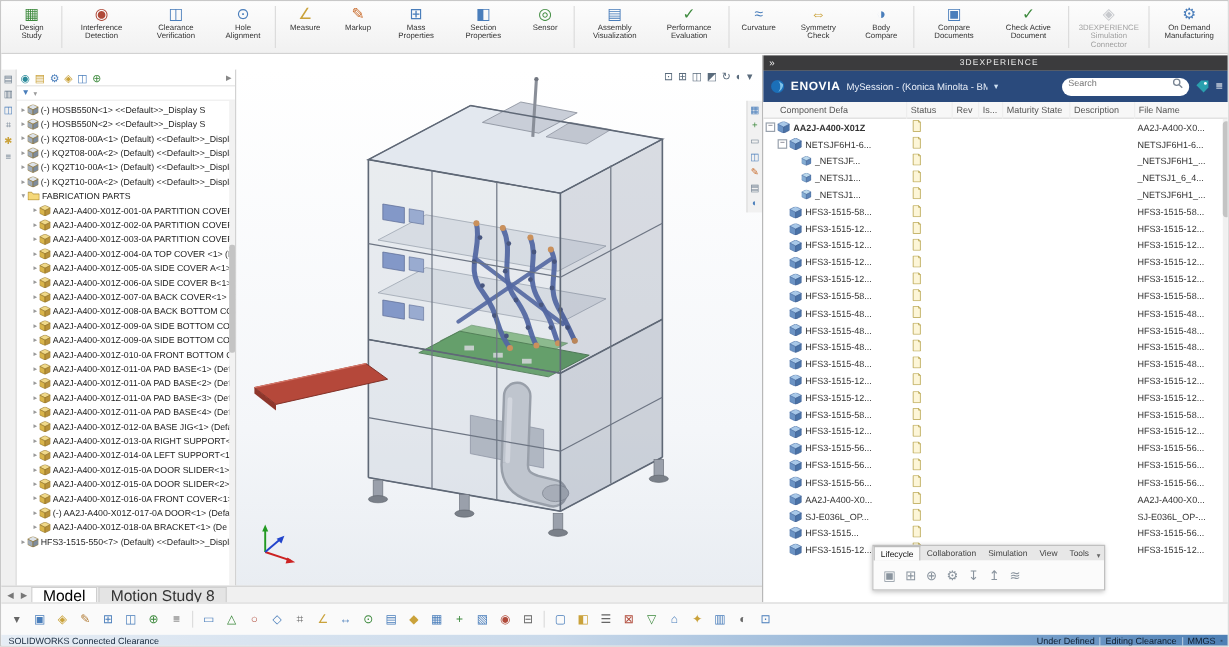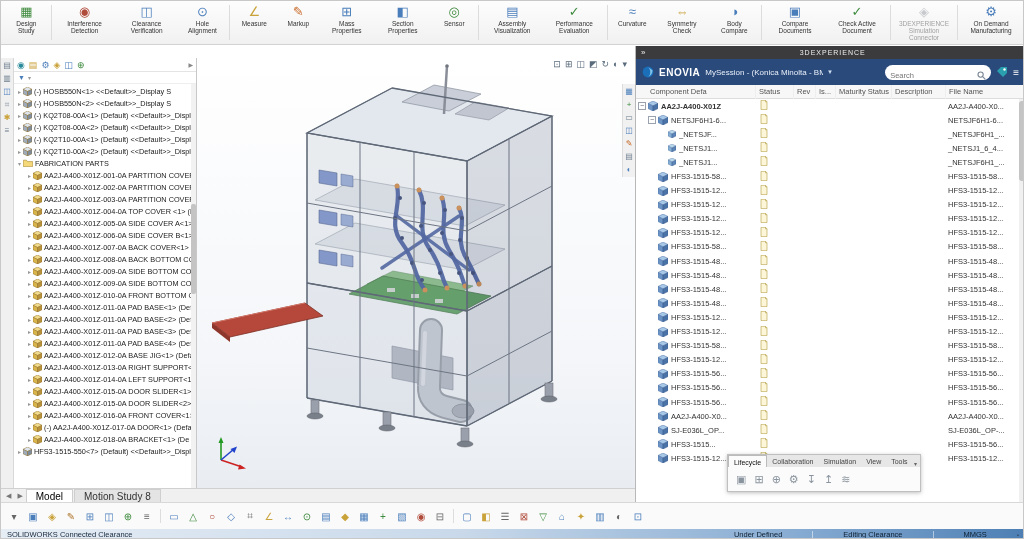--- a/index.html
+++ b/index.html
@@ -53,21 +53,21 @@
 
   
   #rightpanel { position:absolute; left:634px; top:45px; width:390px; height:456px; background:#fff;
                 border-left:1px solid #b8b8b8; overflow:hidden; }
   #rp-titlebar { height:13px; background:#3b3b3d; color:#eee; display:flex; align-items:center; font-size:7px; padding:0 5px; }
   #rp-titlebar .rp-title { flex:1; text-align:center; letter-spacing:1px; }
   #enoviabar { height:26px; background:#2a4a7c; display:flex; align-items:center; gap:5px; padding:0 6px; }
   #enovia-brand { color:#fff; font-size:10px; font-weight:bold; letter-spacing:.5px; }
   #enovia-session { color:#e8eef8; font-size:8px; max-width:118px; white-space:nowrap; overflow:hidden; }
   #session-caret { color:#cfe0f2; font-size:7px; }
-  #searchbox { margin-left:auto; width:106px; height:15px; background:#fff; border-radius:8px; display:flex; align-items:flex-end; padding:0 5px; gap:3px; }
+  #searchbox { margin-left:auto; width:106px; height:15px; background:#fff; border-radius:8px; display:flex; align-items:flex-start; padding:0 5px; gap:3px; }
   #searchbox input { border:none; outline:none; flex:1; font-size:7.5px; color:#444; font-family:"Liberation Sans",sans-serif; background:transparent; width:70px; }
   #colheader { height:14px; display:flex; align-items:center; background:#f7f7f7; border-bottom:1px solid #ddd; font-size:7.5px; color:#555; }
   .hcell { padding-left:3px; white-space:nowrap; overflow:hidden; border-right:1px solid #eee; height:14px; display:flex; align-items:center; }
   #rowsarea { position:relative; height:403px; overflow:hidden; }
   .prow { height:14.1px; display:flex; align-items:center; font-size:7.5px; color:#333; }
   .pname { display:flex; align-items:center; white-space:nowrap; overflow:hidden; }
   .pexp { width:8px; height:8px; border:1px solid #99a2ad; margin-right:2px; font-size:7px; line-height:6px; text-align:center; color:#556; flex:0 0 8px; background:#fff; }
   .pexp.empty { border:none; background:transparent; }
   .pcube { margin-right:3px; display:inline-flex; flex:0 0 auto; }
   .pnametext { overflow:hidden; white-space:nowrap; }
@@ -84,34 +84,34 @@
   .lovtab { padding:1px 5px 0; height:12px; display:flex; align-items:center; }
   .lovtab.active { background:#fbfbfb; border:1px solid #bbb; border-bottom:none; color:#111; }
   #lov-caret { margin-left:auto; padding-right:3px; font-size:6px; color:#666; }
   #lov-icons { height:24px; background:#fbfbfb; display:flex; align-items:center; gap:8px; padding:0 8px; }
   .lovicon { font-size:11px; color:#8a949e; }
 
   
   #modeltabs { position:absolute; left:0; top:487px; width:634px; height:14px; background:#f0f0f0;
                border-top:1px solid #d0d0d0; display:flex; align-items:flex-end; padding-left:2px; }
   .mtarrow { font-size:7px; color:#777; padding:0 3px; height:13px; display:flex; align-items:center; }
-  .mtab { padding:0 9px; font-size:10px; height:13px; display:flex; align-items:center; color:#333; background:#e4e4e4; border:1px solid #cfcfcf; border-bottom:none; margin-right:1px; }
+  .mtab { padding:0 9px; font-size:13px; height:13px; display:flex; align-items:center; color:#333; background:#e4e4e4; border:1px solid #cfcfcf; border-bottom:none; margin-right:1px; }
   .mtab.active { background:#fff; color:#000; }
 
   
   #bottombar { position:absolute; left:0; top:501px; width:1024px; height:27px; background:#fafafa;
                border-top:1px solid #d8d8d8; display:flex; align-items:center; gap:3px; padding:0 5px; }
   .bicon { width:16px; height:16px; display:flex; align-items:center; justify-content:center; font-size:10px; border-radius:2px; }
   .bsep { width:1px; height:14px; background:#ddd; margin:0 2px; }
 
   
   #statusbar { position:absolute; left:0; top:528px; width:1024px; height:11px;
                background:linear-gradient(90deg,#e6edf5 0%, #c9d9ea 45%, #86abd2 78%, #4d7fb4 100%);
                display:flex; align-items:center; font-size:7.5px; color:#16283c; padding:0 6px; }
-  #status-right { margin-left:auto; display:flex; align-items:center; gap:30px; color:#0e1e30; }
+  #status-right { margin-left:auto; display:flex; align-items:center; gap:4px; color:#0e1e30; }
   .stsep { width:1px; height:8px; background:rgba(255,255,255,.5); }
 </style>
 </head>
 <body>
 
 <div id="app">
 
   <div id="ribbon">
     <div style="display:flex">
         <div class="rbtn">
@@ -729,21 +729,21 @@
         <path d="M1,5 L5,1 L11,1 L11,7 L7,11 Z" fill="#2aa0ae"></path>
           <circle cx="8.5" cy="3.5" r="1.2" fill="#fff"></circle>
       </svg>
       <span style="color:#fff;font-size:10px">≡</span>
     </div>
     <div id="colheader">
         <div class="hcell" style="width: 120px; padding-left: 14px;">Component Defa</div>
         <div class="hcell" style="width: 38px;">Status</div>
         <div class="hcell" style="width: 22px;">Rev</div>
         <div class="hcell" style="width: 20px;">Is...</div>
-        <div class="hcell" style="width: 56px;">Maturity Status</div>
+        <div class="hcell" style="width: 56px;">Maturity State</div>
         <div class="hcell" style="width: 54px;">Description</div>
         <div class="hcell" style="flex: 1 1 0%;">File Name</div>
       </div>
     <div id="rowsarea">
         <div class="prow">
           <div class="pname" style="width:120px;padding-left:2px">
             <span class="pexp">−</span>
             <span class="pcube">
               <svg width="10" height="10" viewBox="0 0 10 10">
                 <polygon points="5,0 10,2.5 5,5 0,2.5" fill="#a8c8e8" stroke="#4a6fa5" stroke-width="0.5"></polygon>

